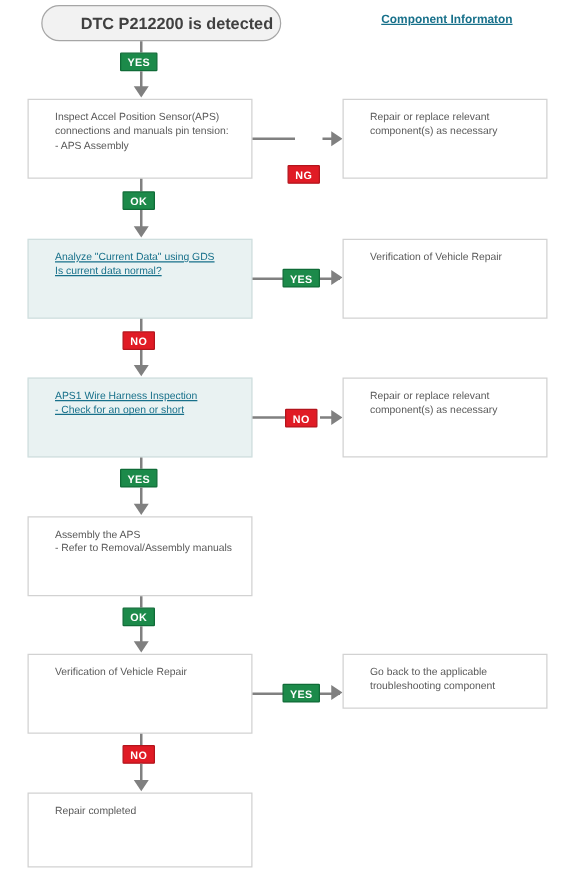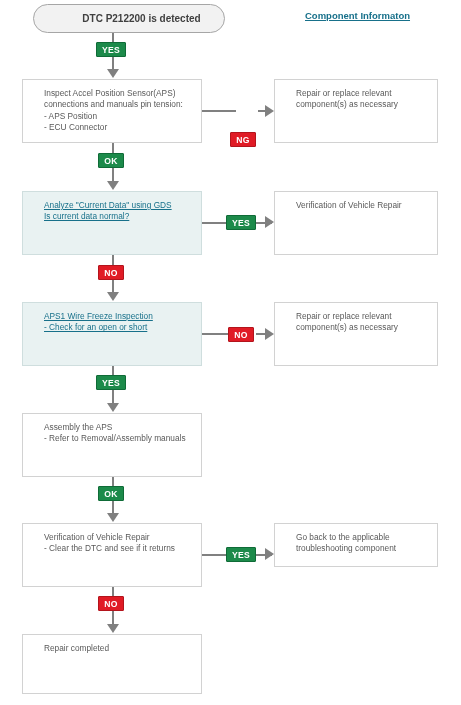--- a/index.html
+++ b/index.html
@@ -34,21 +34,21 @@
     border-radius: 15px;
     background: #f2f2f2;
     box-sizing: border-box;
     display: flex;
     flex-direction: column;
     align-items: center;
     justify-content: center;
     line-height: 11px;
   }
   .start-node .ln {
-    font-size: 10px;
+    font-size: 13px;
     font-weight: bold;
     color: #404040;
     text-align: center;
     white-space: nowrap;
     margin-left: 25px;
   }
 
   
   .comp-link {
     position: absolute;
@@ -149,22 +149,21 @@
   <a class="comp-link" href="#">Component Informaton</a>
 
   <div class="vline" style="left:112px; top:33px; height:9px;"></div>
   <div class="badge green" style="left:96px; top:42px;">YES</div>
   <div class="vline" style="left:112px; top:57px; height:15px;"></div>
   <div class="arrow-down" style="left:107px; top:69px;"></div>
 
   <div class="box" style="left:22px; top:79px; width:180px; height:64px;">
     <div class="line">Inspect Accel Position Sensor(APS)</div>
     <div class="line">connections and manuals pin tension:</div>
-    <div class="line">- APS Position</div>
-    <div class="line">- ECU Connector</div>
+    <div class="line">- APS Assembly</div>
   </div>
 
   <div class="hline" style="left:202px; top:110px; width:34px;"></div>
   <div class="badge red" style="left:230px; top:104px;margin-top:28px;">NG</div>
   <div class="hline" style="left:258px; top:110px; width:14px;"></div>
   <div class="arrow-right" style="left:265px; top:105px;"></div>
 
   <div class="box" style="left:274px; top:79px; width:164px; height:64px;">
     <div class="line">Repair or replace relevant</div>
     <div class="line">component(s) as necessary</div>
@@ -188,21 +187,21 @@
   <div class="box" style="left:274px; top:191px; width:164px; height:64px;">
     <div class="line">Verification of Vehicle Repair</div>
   </div>
 
   <div class="vline" style="left:112px; top:255px; height:10px;"></div>
   <div class="badge red" style="left:98px; top:265px;">NO</div>
   <div class="vline" style="left:112px; top:280px; height:16px;"></div>
   <div class="arrow-down" style="left:107px; top:292px;"></div>
 
   <div class="box tinted" style="left:22px; top:302px; width:180px; height:64px;">
-    <a class="link-line" href="#">APS1 Wire Freeze Inspection</a>
+    <a class="link-line" href="#">APS1 Wire Harness Inspection</a>
     <a class="link-line" href="#">- Check for an open or short</a>
   </div>
 
   <div class="hline" style="left:202px; top:333px; width:32px;"></div>
   <div class="badge red" style="left:228px; top:327px;">NO</div>
   <div class="hline" style="left:256px; top:333px; width:16px;"></div>
   <div class="arrow-right" style="left:265px; top:328px;"></div>
 
   <div class="box" style="left:274px; top:302px; width:164px; height:64px;">
     <div class="line">Repair or replace relevant</div>
@@ -219,21 +218,20 @@
     <div class="line">- Refer to Removal/Assembly manuals</div>
   </div>
 
   <div class="vline" style="left:112px; top:477px; height:9px;"></div>
   <div class="badge green" style="left:98px; top:486px;">OK</div>
   <div class="vline" style="left:112px; top:501px; height:17px;"></div>
   <div class="arrow-down" style="left:107px; top:513px;"></div>
 
   <div class="box" style="left:22px; top:523px; width:180px; height:64px;">
     <div class="line">Verification of Vehicle Repair</div>
-    <div class="line">- Clear the DTC and see if it returns</div>
   </div>
 
   <div class="hline" style="left:202px; top:554px; width:32px;"></div>
   <div class="badge green" style="left:226px; top:547px;">YES</div>
   <div class="hline" style="left:256px; top:554px; width:16px;"></div>
   <div class="arrow-right" style="left:265px; top:548px;"></div>
 
   <div class="box" style="left:274px; top:523px; width:164px; height:44px;">
     <div class="line">Go back to the applicable</div>
     <div class="line">troubleshooting component</div>

